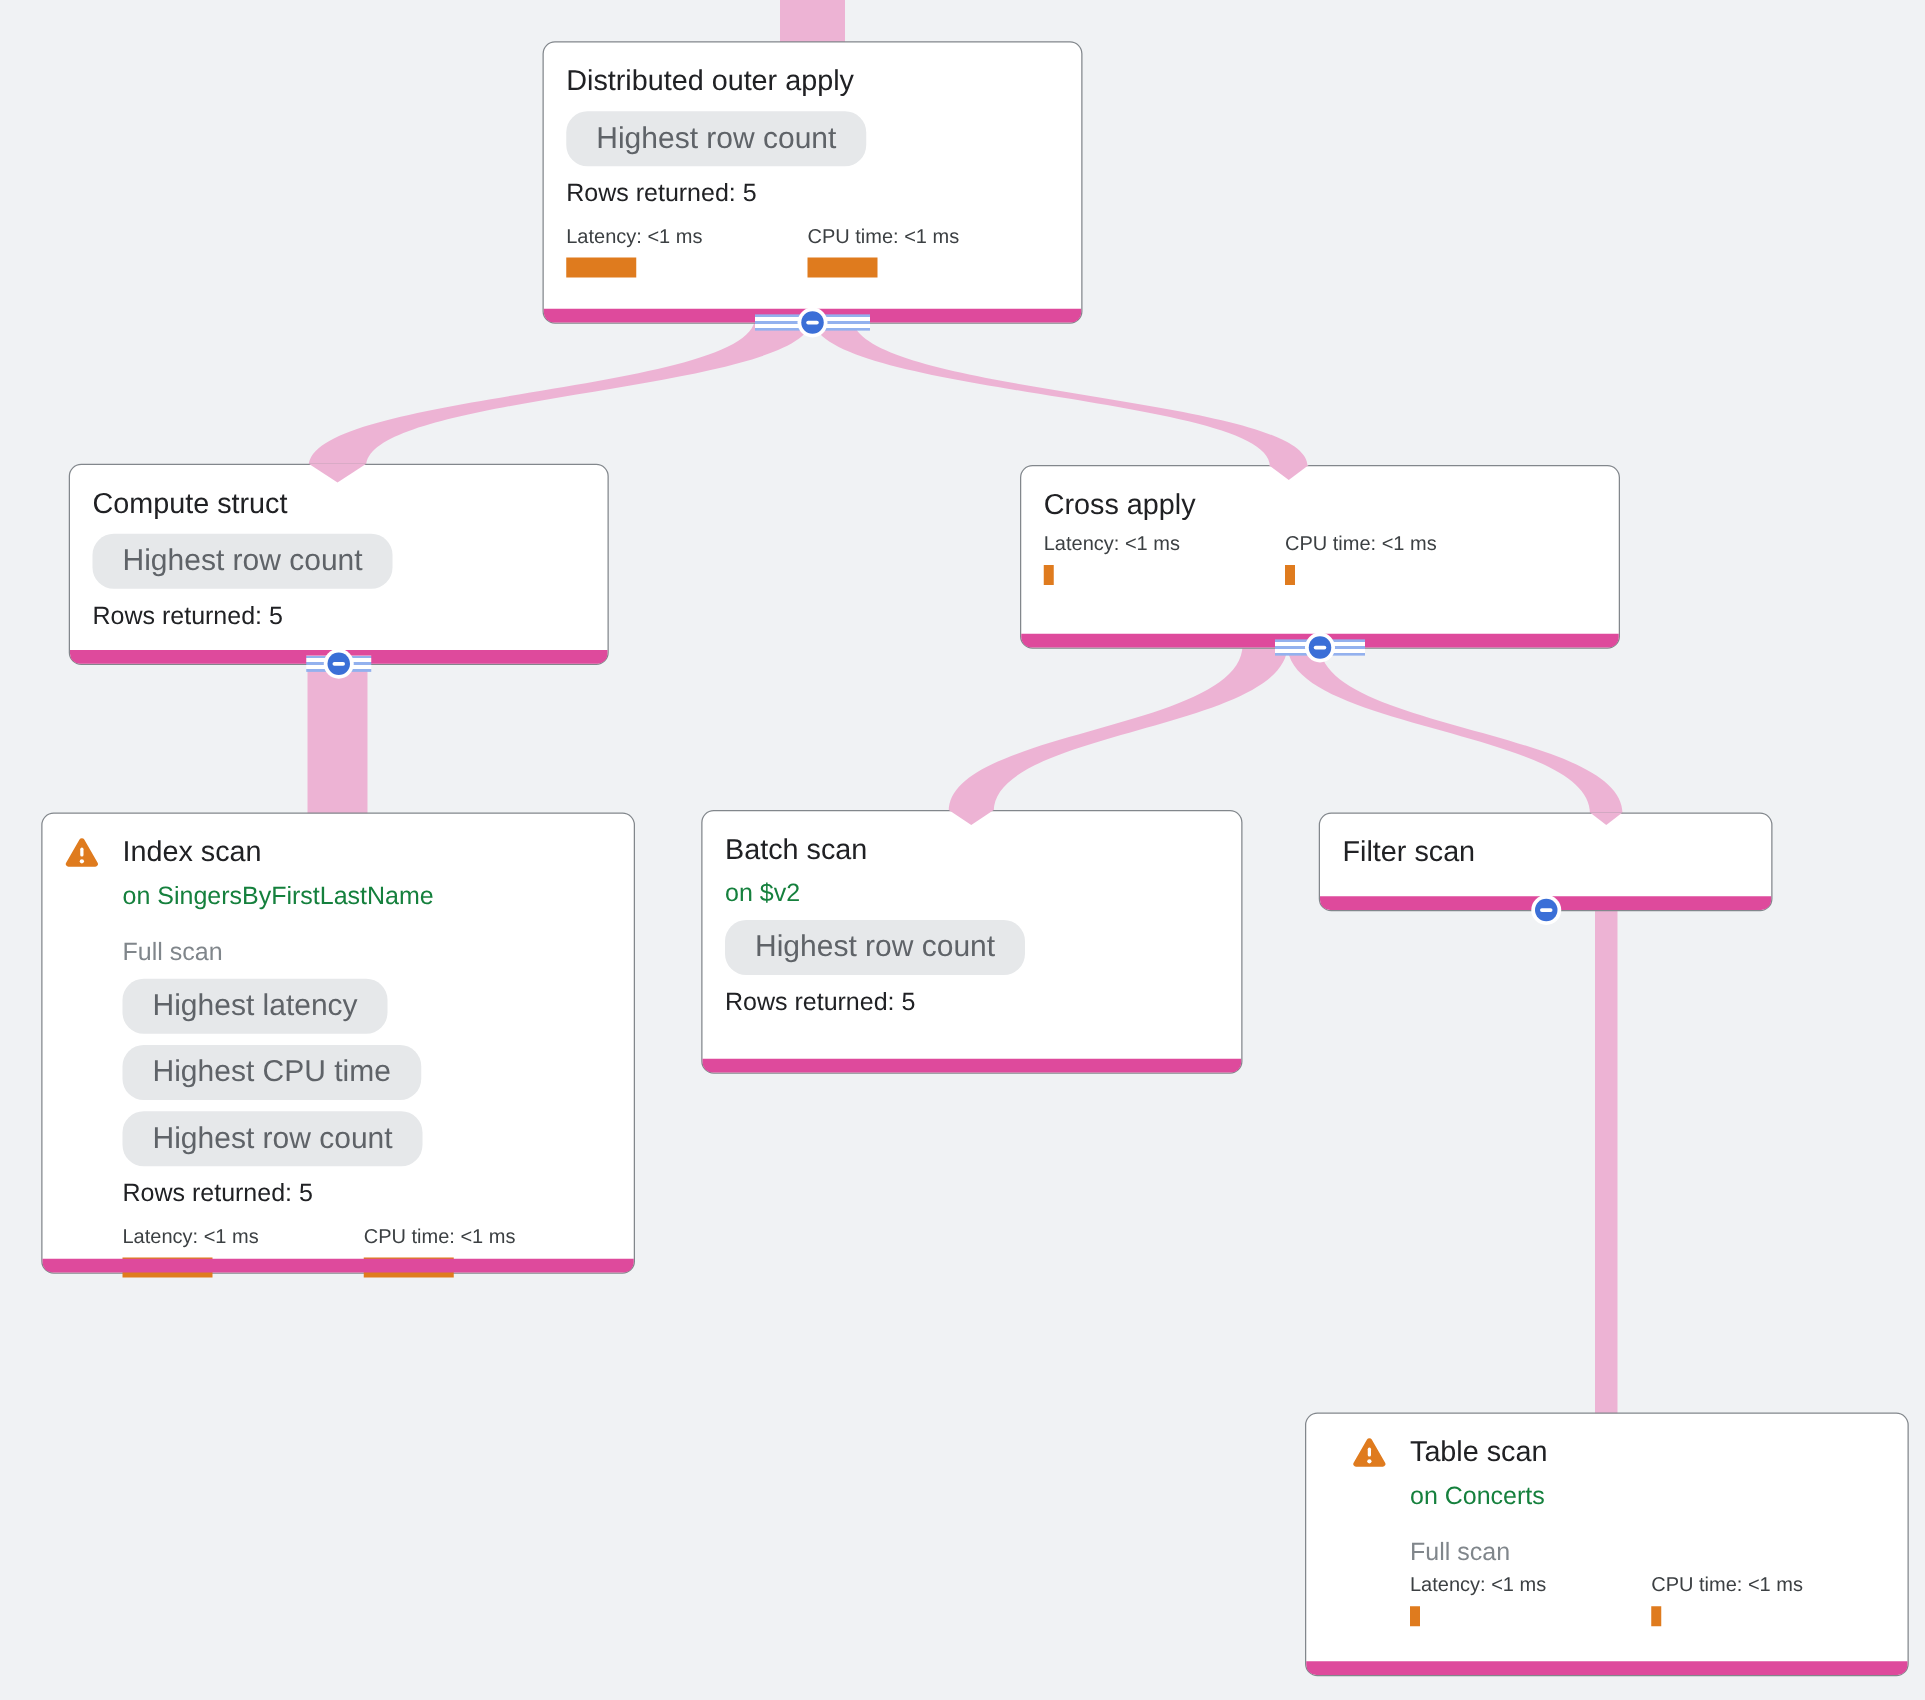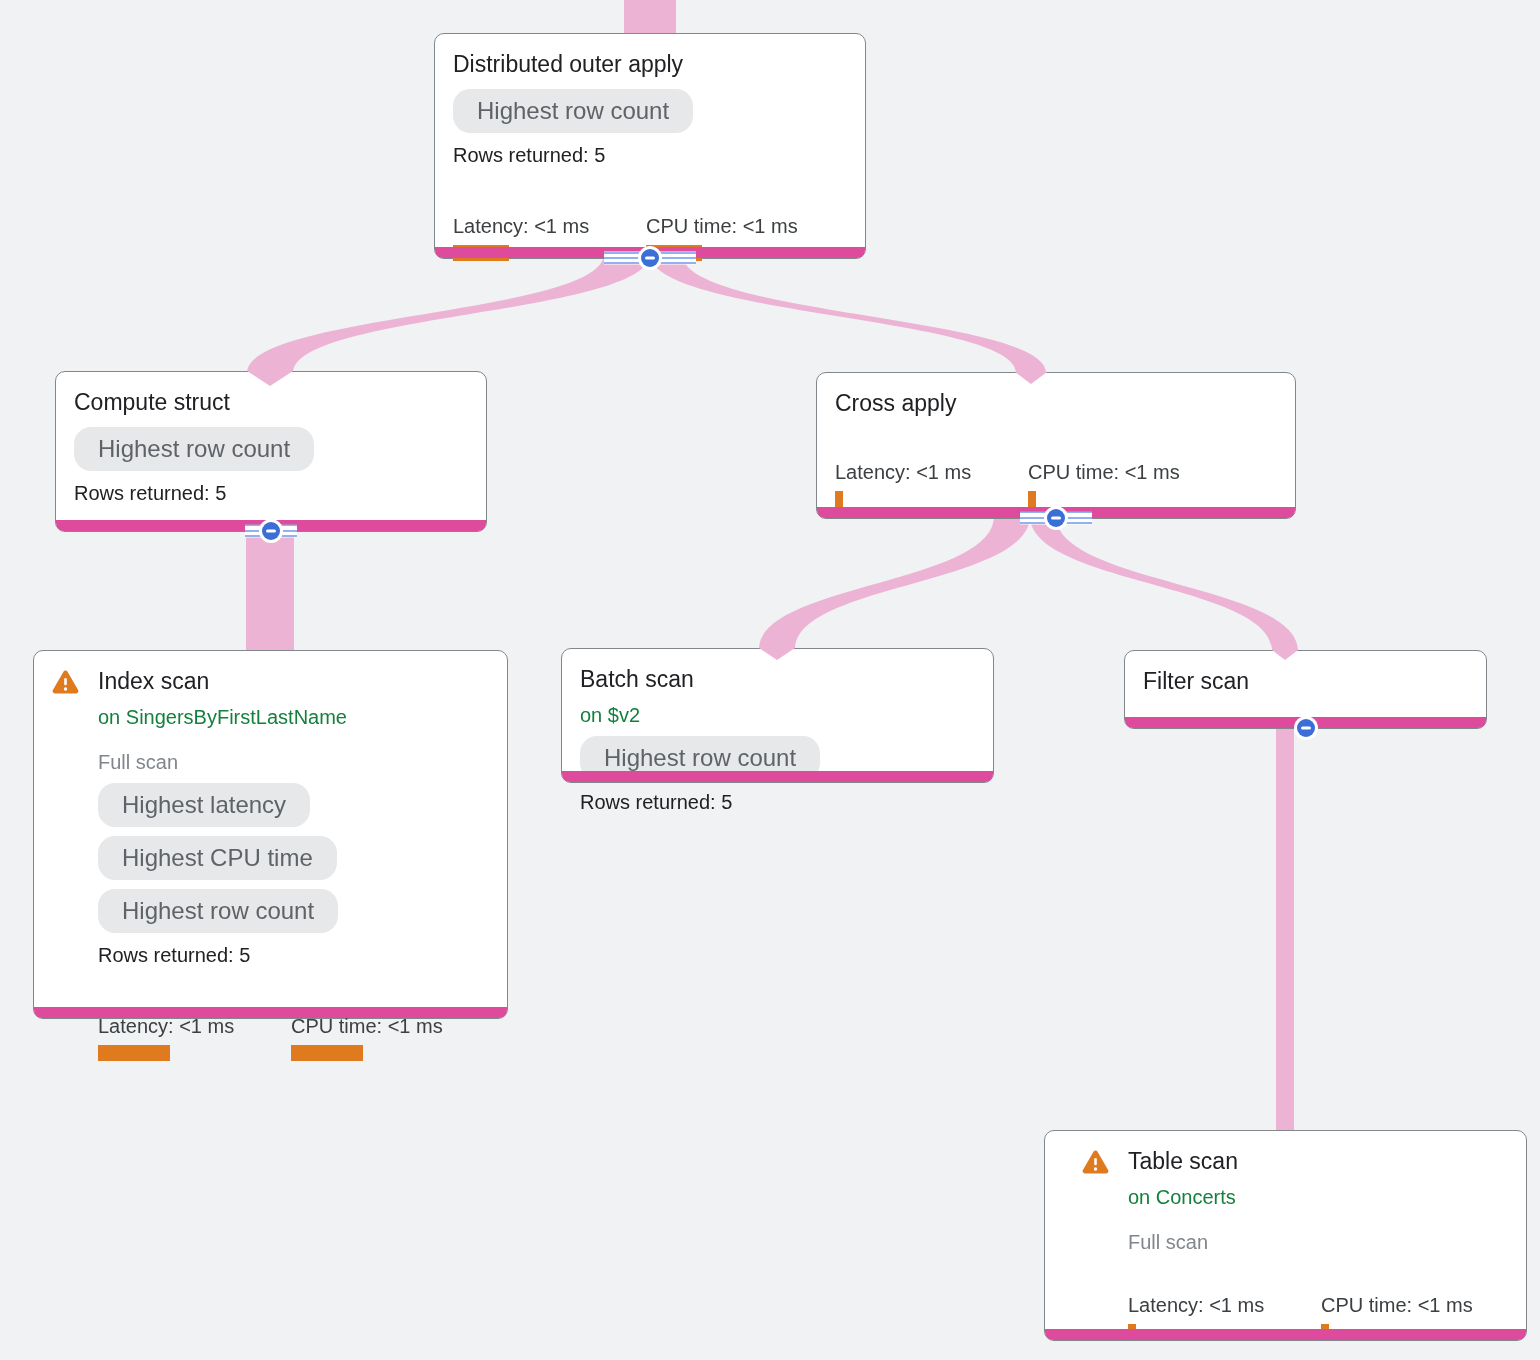--- a/index.html
+++ b/index.html
@@ -28,21 +28,21 @@
   .scan{font-size:20px;color:#80868b;margin-top:22px;}
   .badges{display:flex;flex-direction:column;align-items:flex-start;}
   .badge{
     display:inline-block;background:#e6e8ea;color:#5f6368;
     font-size:24px;font-weight:500;height:34px;line-height:34px;
     padding:5px 24px;border-radius:17px;margin-top:9px;
   }
   .rows{font-size:20px;color:#202124;margin-top:11px;}
   .metrics{display:flex;margin-top:14px;}
   .metric{width:193px;flex:none;}
-  .metric-label{font-size:20px;color:#3c4043;margin-top:34px;}
+  .metric-label{font-size:16px;color:#3c4043;}
   .bar{height:16px;background:#df7b1e;margin-top:7px;}
 
   .footer{
     position:absolute;left:0;right:0;bottom:0;height:11px;
     background:#de4a9c;border-radius:0 0 8px 8px;
   }
 
   .collapse{
     position:absolute;left:50%;bottom:-13px;transform:translateX(-50%);
     z-index:3;display:flex;align-items:center;justify-content:center;height:26px;
@@ -186,35 +186,35 @@
         <div class="metric">
           <div class="metric-label">CPU time: &lt;1 ms</div>
           <div class="bar" style="width: 72px;"></div>
         </div>
       </div>
     </div>
   </div>
   <div class="footer"></div>
 </div>
 
-<div class="node" style="left:561px;top:648px;width:433px;height:135px;">
+<div class="node" style="left:561px;top:648px;width:433px;height:211px;">
   <div class="node-inner">
     <div class="content-col">
       <div class="title">Batch scan</div>
       <div class="subtitle">on $v2</div>
       <div class="badges">
         <span class="badge">Highest row count</span>
       </div>
       <div class="rows">Rows returned: 5</div>
     </div>
   </div>
   <div class="footer"></div>
 </div>
 
-<div class="node" style="left:1124px;top:650px;width:363px;height:79px;">
+<div class="node" style="left:1055px;top:650px;width:363px;height:79px;">
   <div class="node-inner">
     <div class="content-col">
       <div class="title">Filter scan</div>
     </div>
   </div>
   <div class="footer"></div>
   <div class="collapse">
     <div class="circle">
         <div class="circle-inner">
           <div class="minus"></div>

